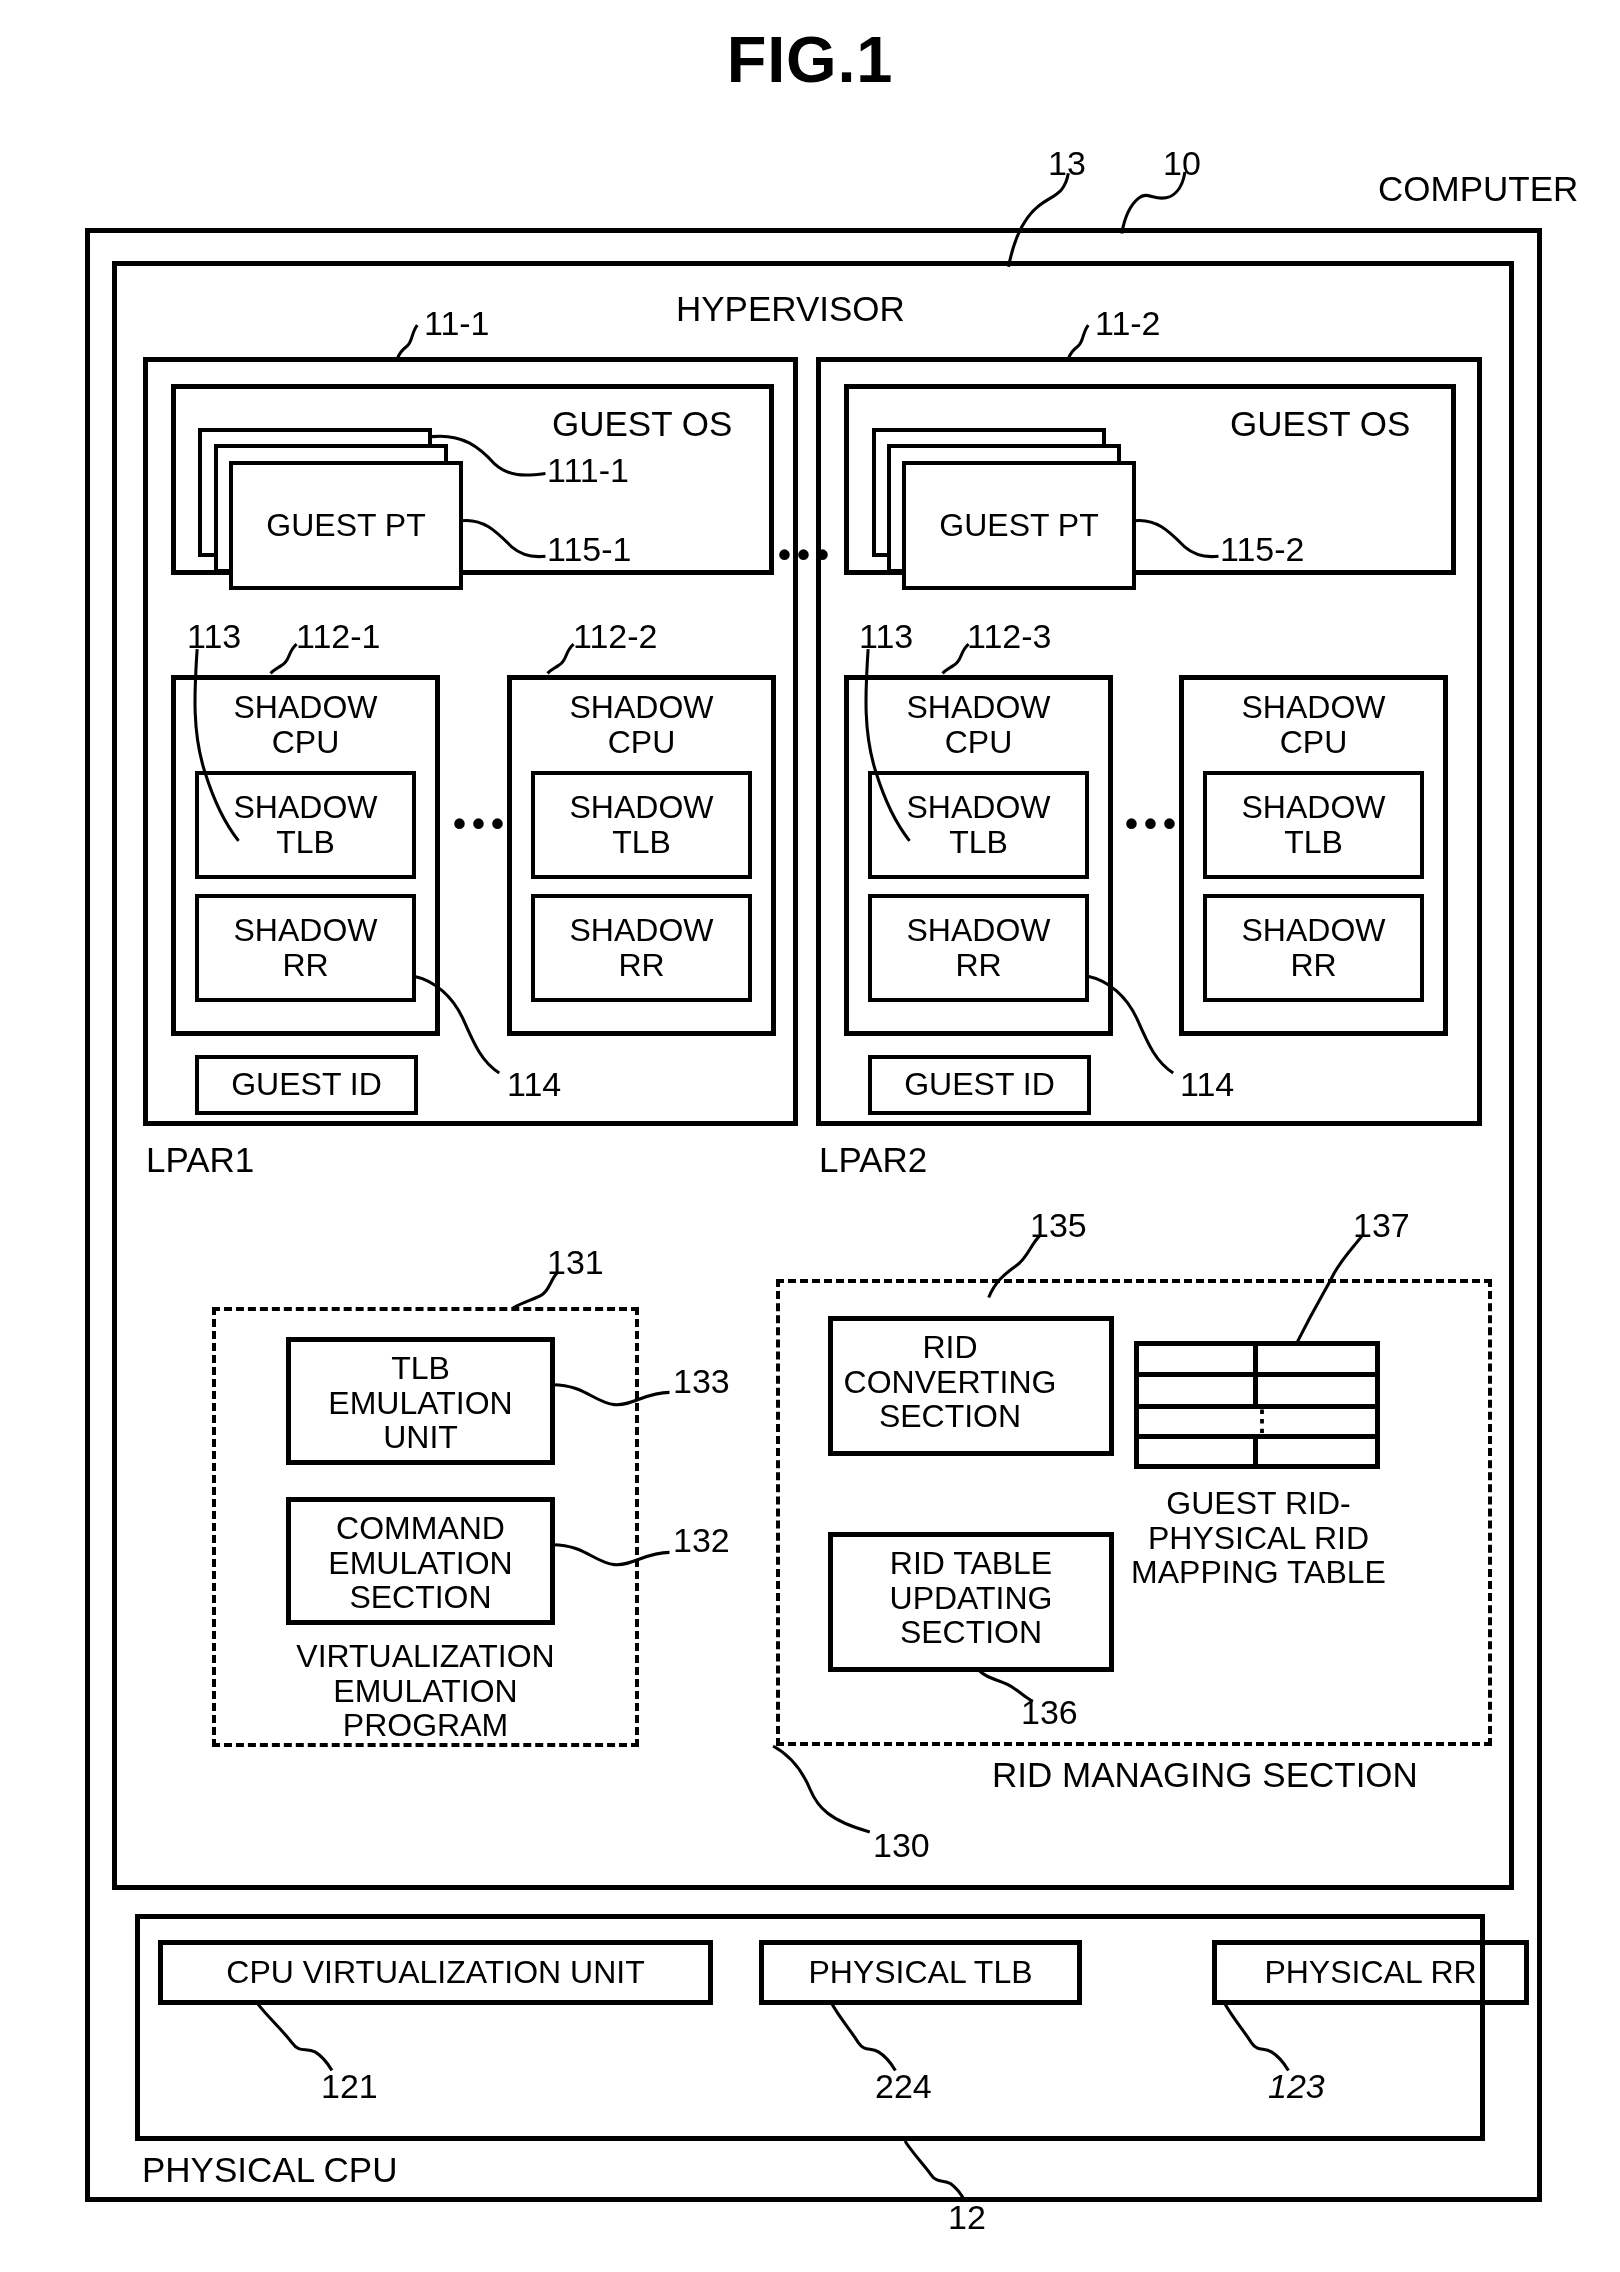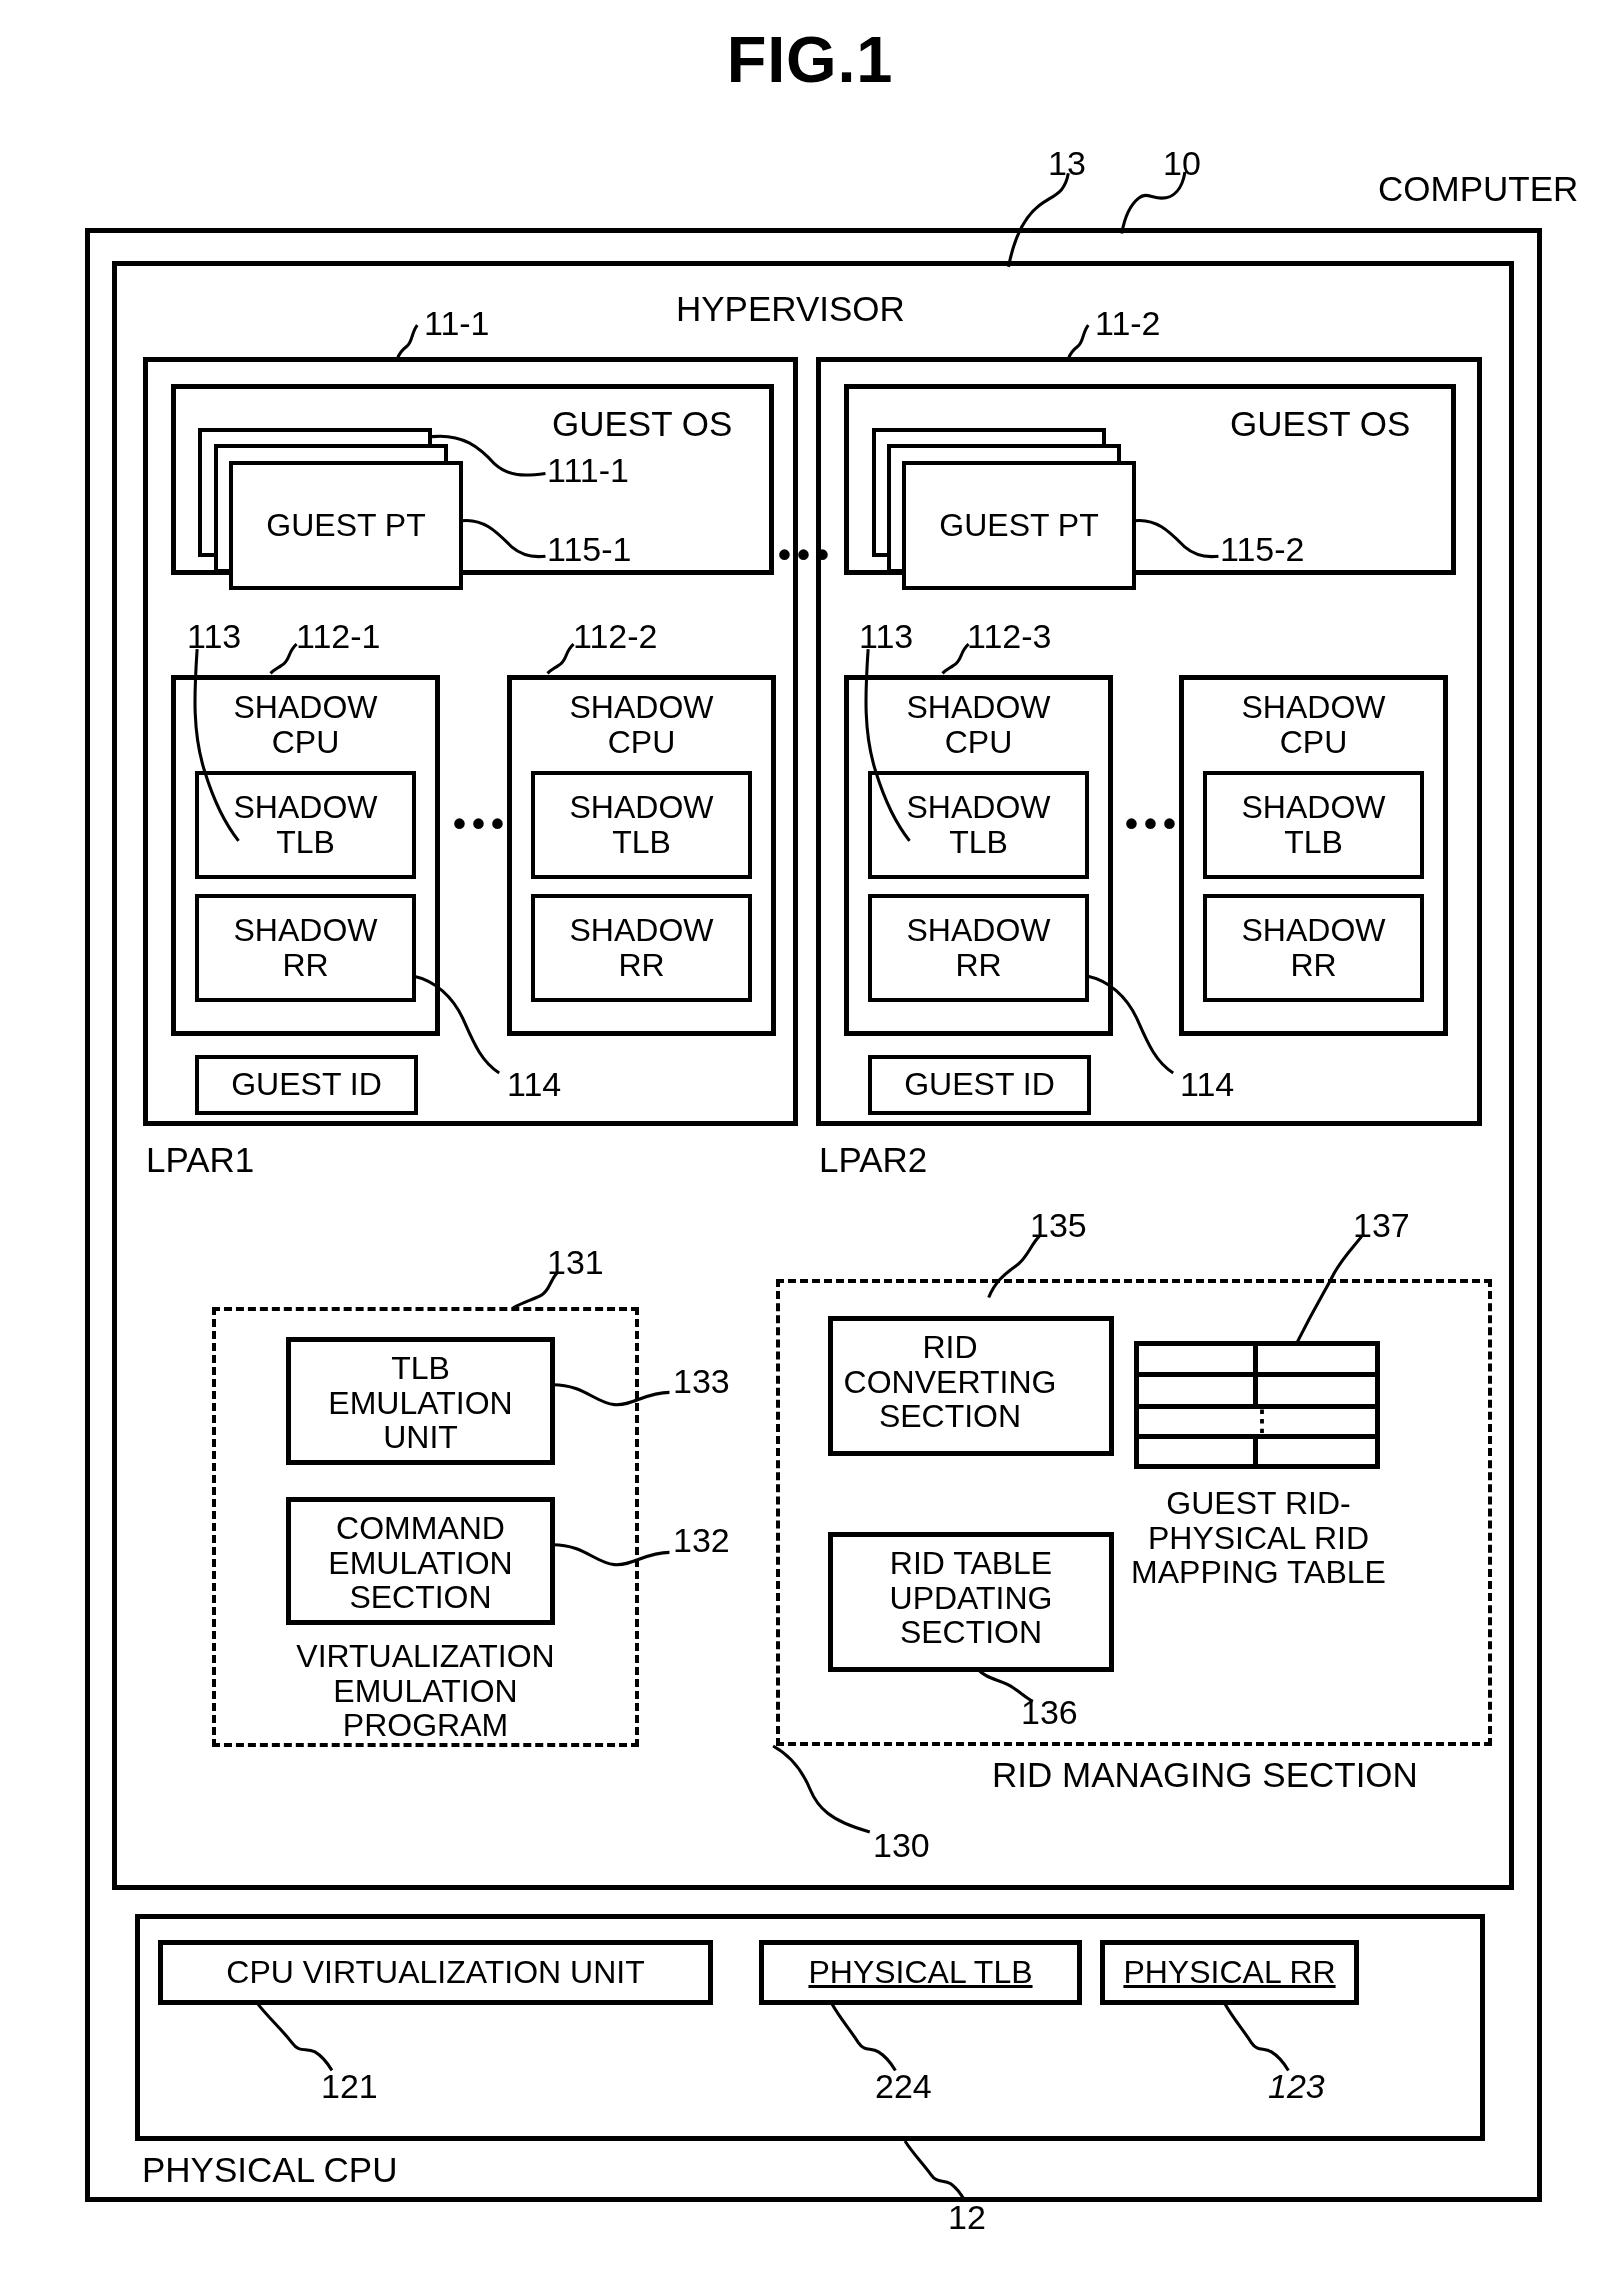--- a/index.html
+++ b/index.html
@@ -343,24 +343,24 @@
   <div class="abs num" style="left:873px; top:1828px;">130</div>
   <svg class="leader" style="left:773px; top:1746px; width:103px; height:89px;" viewBox="0 0 134 116" width="103" height="89">
     <path d="M 0 0 C 22 12, 38 32, 48 56 C 58 80, 74 98, 126 112"></path>
   </svg>
 
   <div class="abs box" style="left:135px; top:1914px; width:1350px; height:227px;"></div>
 
   <div class="abs box centerflex" style="left:158px; top:1940px; width:555px; height:65px;">
     <span>CPU VIRTUALIZATION UNIT</span>
   </div>
-  <div class="abs box centerflex" style="left:759px; top:1940px; width:323px; height:65px;text-decoration:underline;">
+  <div class="abs box centerflex" style="left:759px; top:1940px; width:323px; height:65px;">
     <span>PHYSICAL TLB</span>
   </div>
-  <div class="abs box centerflex" style="left:1100px; top:1940px; width:259px; height:65px;text-decoration:underline;">
+  <div class="abs box centerflex" style="left:1212px; top:1940px; width:317px; height:65px;">
     <span>PHYSICAL RR</span>
   </div>
 
   <div class="abs num" style="left:321px; top:2069px;">121</div>
   <svg class="leader" style="left:258px; top:2004px; width:77px; height:68px;" viewBox="0 0 100 88" width="77" height="68">
     <path d="M 0 0 C 14 18, 32 34, 44 50 C 54 64, 62 56, 74 62 C 84 68, 90 76, 96 86"></path>
   </svg>
   <div class="abs num" style="left:875px; top:2069px;">224</div>
   <svg class="leader" style="left:832px; top:2004px; width:65px; height:68px;" viewBox="0 0 84 88" width="65" height="68">
     <path d="M 0 0 C 10 18, 24 34, 34 50 C 42 62, 50 56, 60 62 C 70 68, 76 76, 82 86"></path>

